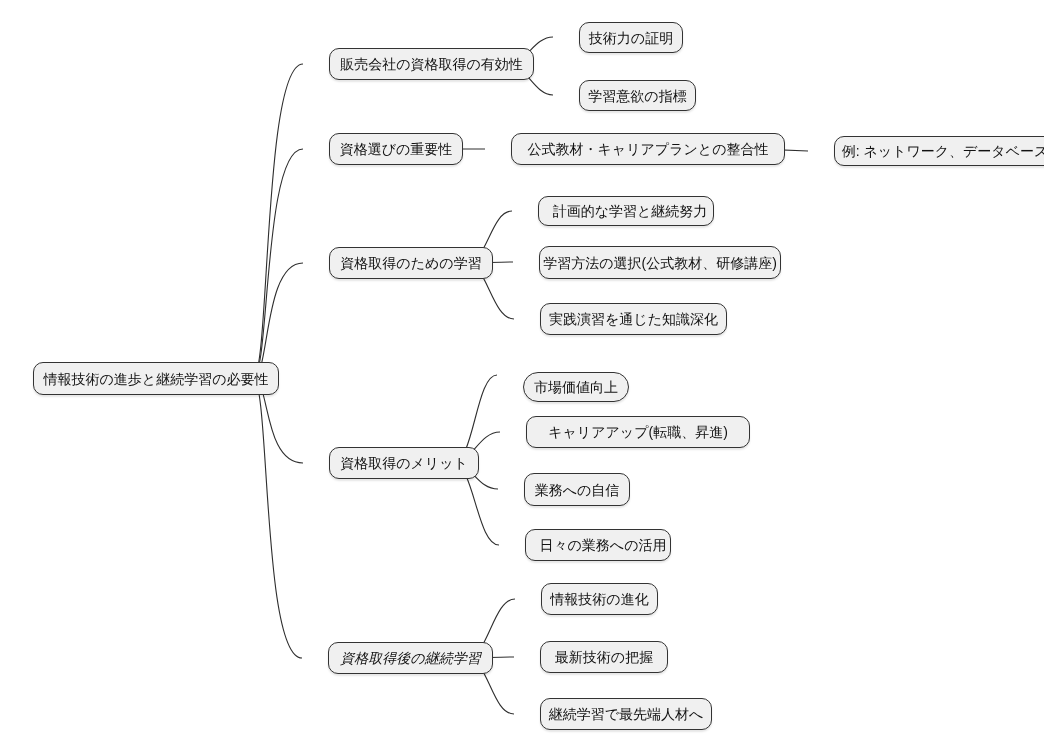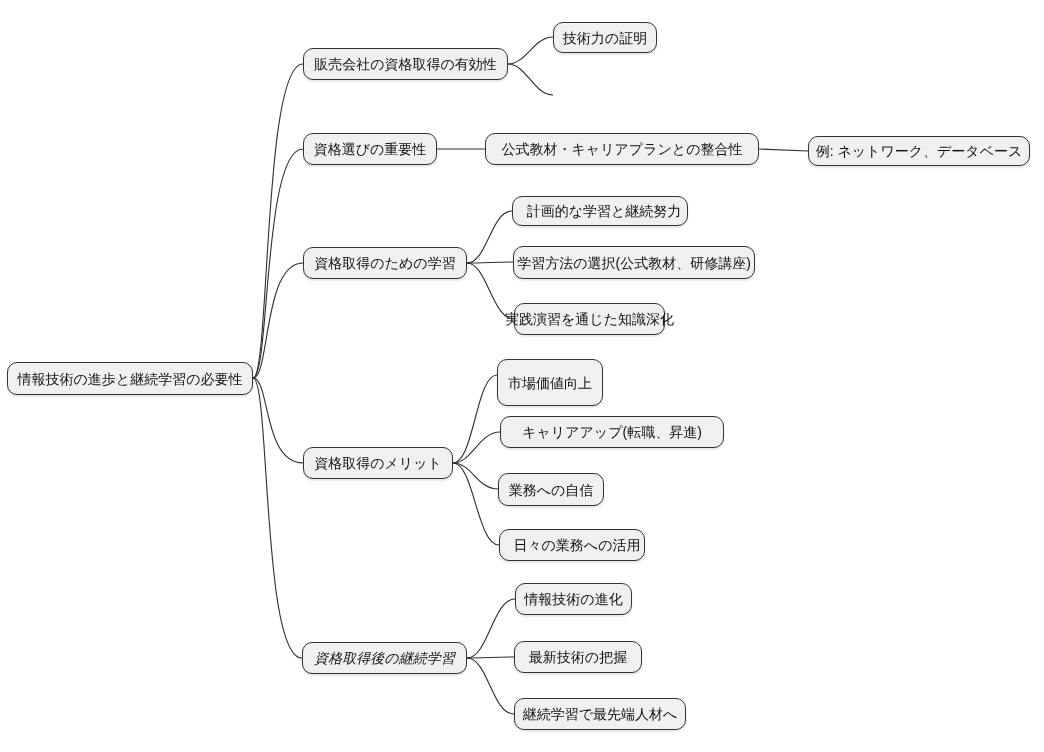--- a/index.html
+++ b/index.html
@@ -35,20 +35,21 @@
     justify-content: center;
     background: #f0f0f0;
     border: 1.6px solid #333333;
     border-radius: 10px;
     box-shadow: 0 2px 2px rgba(0,0,0,0.10);
     font-size: 14px;
     line-height: 1;
     color: #111111;
     white-space: nowrap;
     overflow: visible;
+    margin-left: 26px;
   }
 </style>
 </head>
 <body>
 
 <div class="canvas">
 
   <svg class="edges" viewBox="0 0 1044 752">
     <path d="M253,378 C270,378 263,64 303,64"></path>
     <path d="M253,378 C270,378 263,149 303,149"></path>
@@ -73,32 +74,33 @@
 
     <path d="M467,658 C488,658 493,599 515,599"></path>
     <path d="M467,658 C484,658 496,657 514,657"></path>
     <path d="M467,658 C488,658 492,714 514,714"></path>
   </svg>
 
   <div class="node" style="left:7px; top:362px; width:246px; height:33px;">情報技術の進歩と継続学習の必要性</div>
 
   <div class="node" style="left:303px; top:48px; width:205px; height:32px;">販売会社の資格取得の有効性</div>
   <div class="node" style="left:553px; top:22px; width:104px; height:31px;">技術力の証明</div>
+  <div class="node" style="left:553px; top:80px; width:117px; height:31px;">学習意欲の指標</div>
 
   <div class="node" style="left:303px; top:133px; width:134px; height:32px;">資格選びの重要性</div>
   <div class="node" style="left:485px; top:133px; width:274px; height:32px;">公式教材・キャリアプランとの整合性</div>
   <div class="node" style="left:808px; top:136px; width:222px; height:30px;">例: ネットワーク、データベース</div>
 
   <div class="node" style="left:303px; top:247px; width:164px; height:32px;">資格取得のための学習</div>
   <div class="node" style="left:512px; top:196px; width:176px; height:30px;padding-left:8px;">計画的な学習と継続努力</div>
   <div class="node" style="left:513px; top:246px; width:242px; height:33px;">学習方法の選択(公式教材、研修講座)</div>
-  <div class="node" style="left:514px; top:303px; width:151px; height:32px;">実践演習を通じた知識深化</div>
+  <div class="node" style="left:514px; top:303px; width:187px; height:32px;">実践演習を通じた知識深化</div>
 
   <div class="node" style="left:303px; top:447px; width:150px; height:32px;">資格取得のメリット</div>
-  <div class="node" style="left:497px; top:359px; width:106px; height:47px;">市場価値向上</div>
+  <div class="node" style="left:497px; top:372px; width:106px; height:30px;border-radius:16px;">市場価値向上</div>
   <div class="node" style="left:500px; top:416px; width:224px; height:32px;">キャリアアップ(転職、昇進)</div>
   <div class="node" style="left:498px; top:473px; width:106px; height:33px;">業務への自信</div>
   <div class="node" style="left:499px; top:529px; width:146px; height:32px;padding-left:10px;">日々の業務への活用</div>
 
   <div class="node" style="left:302px; top:642px; width:165px; height:32px;font-style:italic;">資格取得後の継続学習</div>
   <div class="node" style="left:515px; top:583px; width:117px; height:32px;">情報技術の進化</div>
   <div class="node" style="left:514px; top:641px; width:128px; height:32px;text-align:right;">最新技術の把握</div>
   <div class="node" style="left:514px; top:698px; width:172px; height:32px;">継続学習で最先端人材へ</div>
 
 </div>

